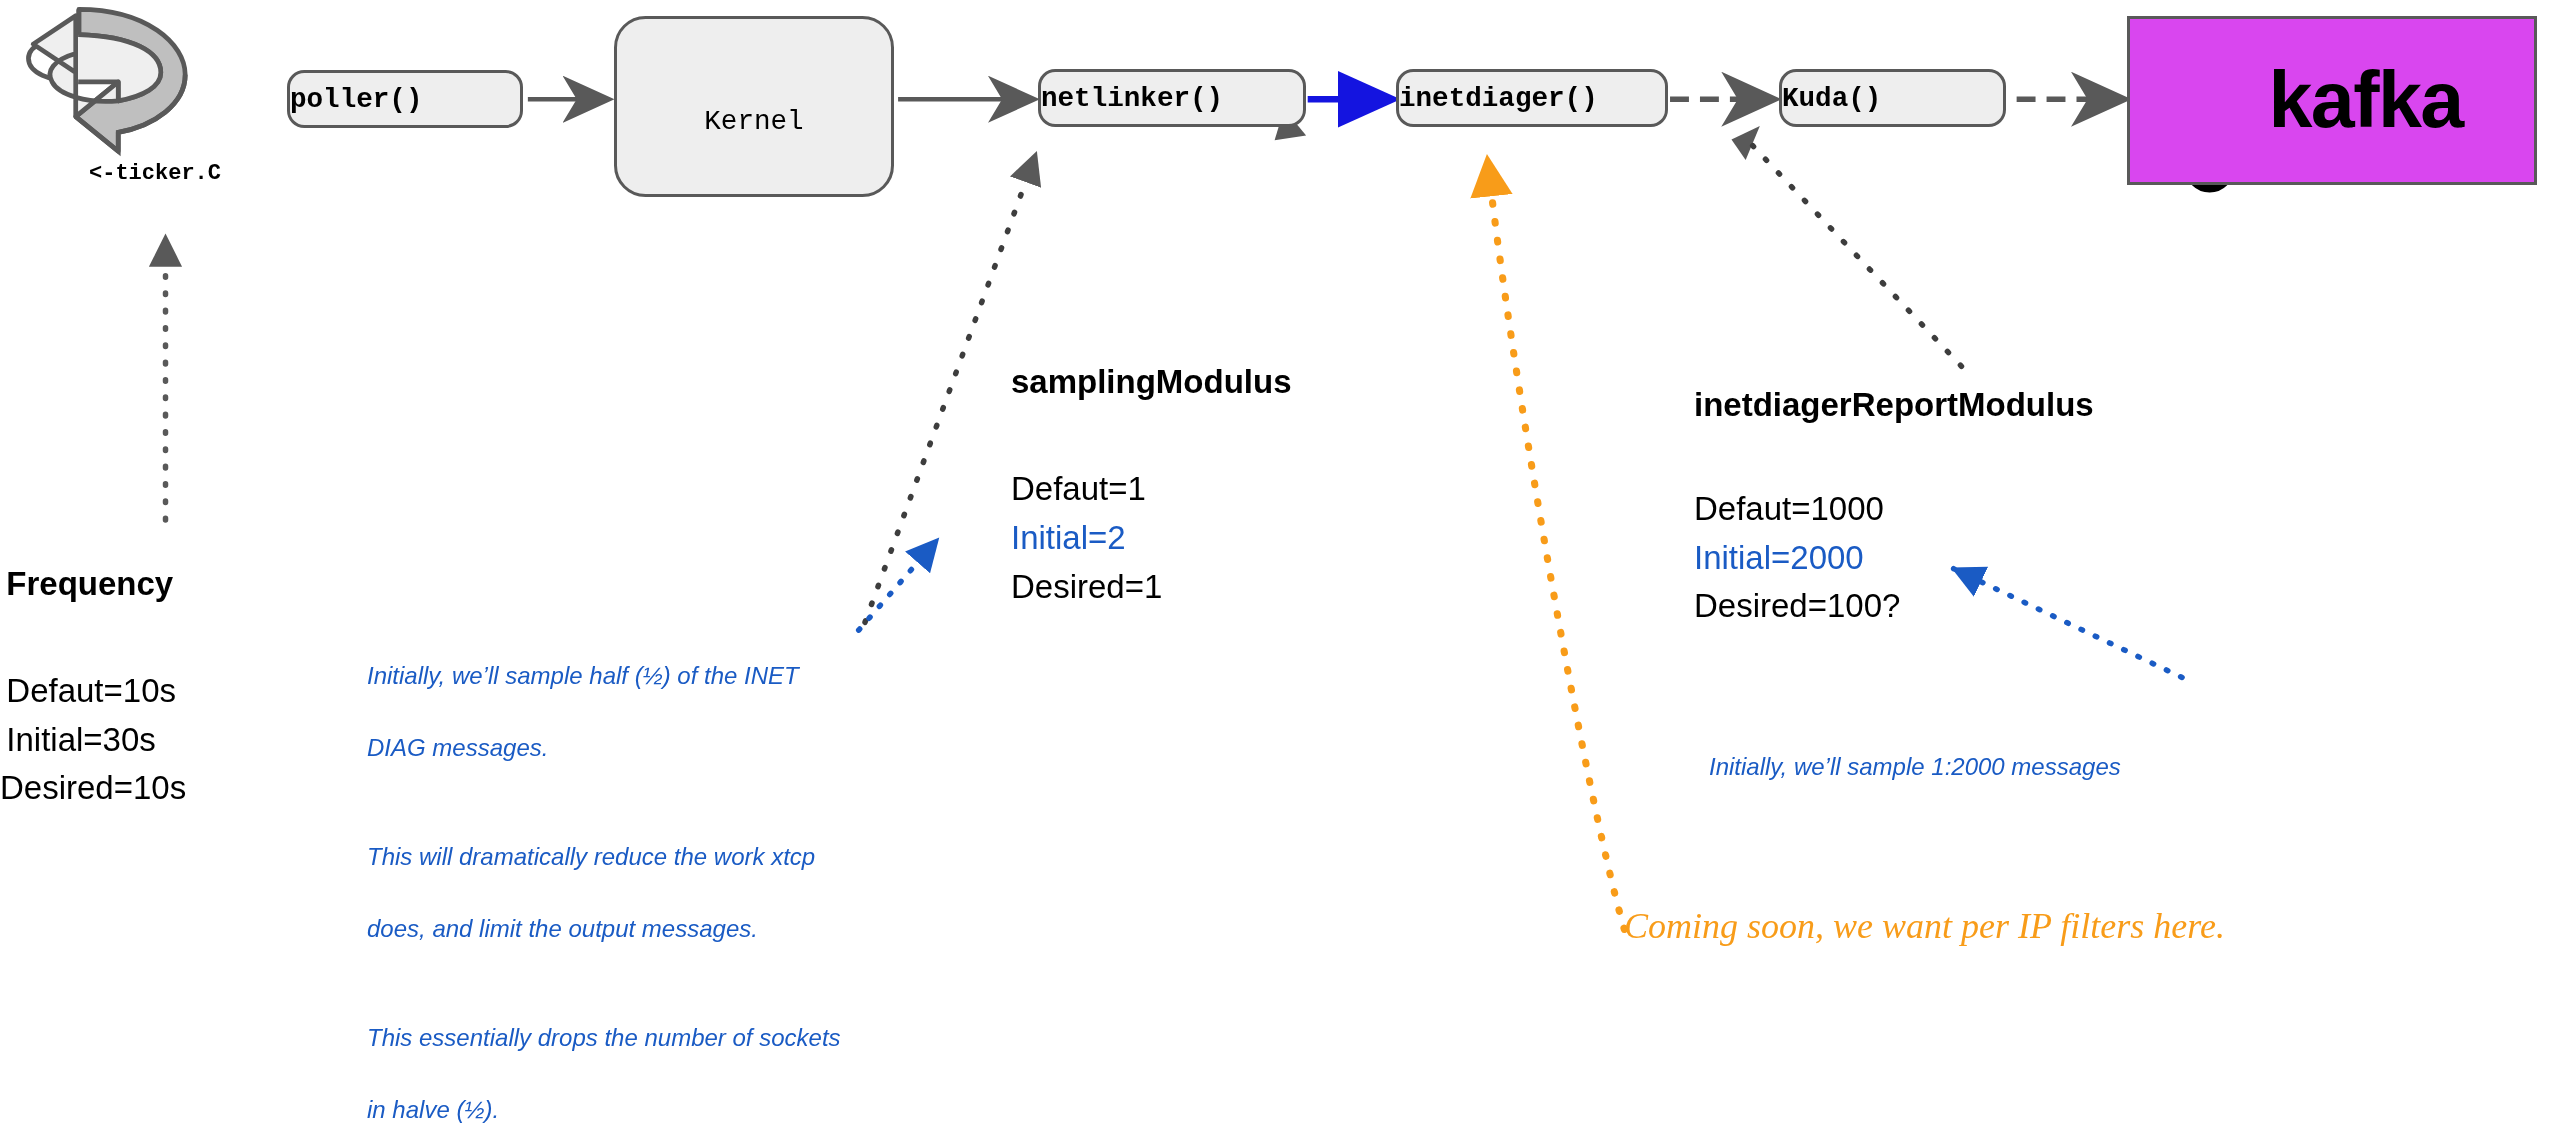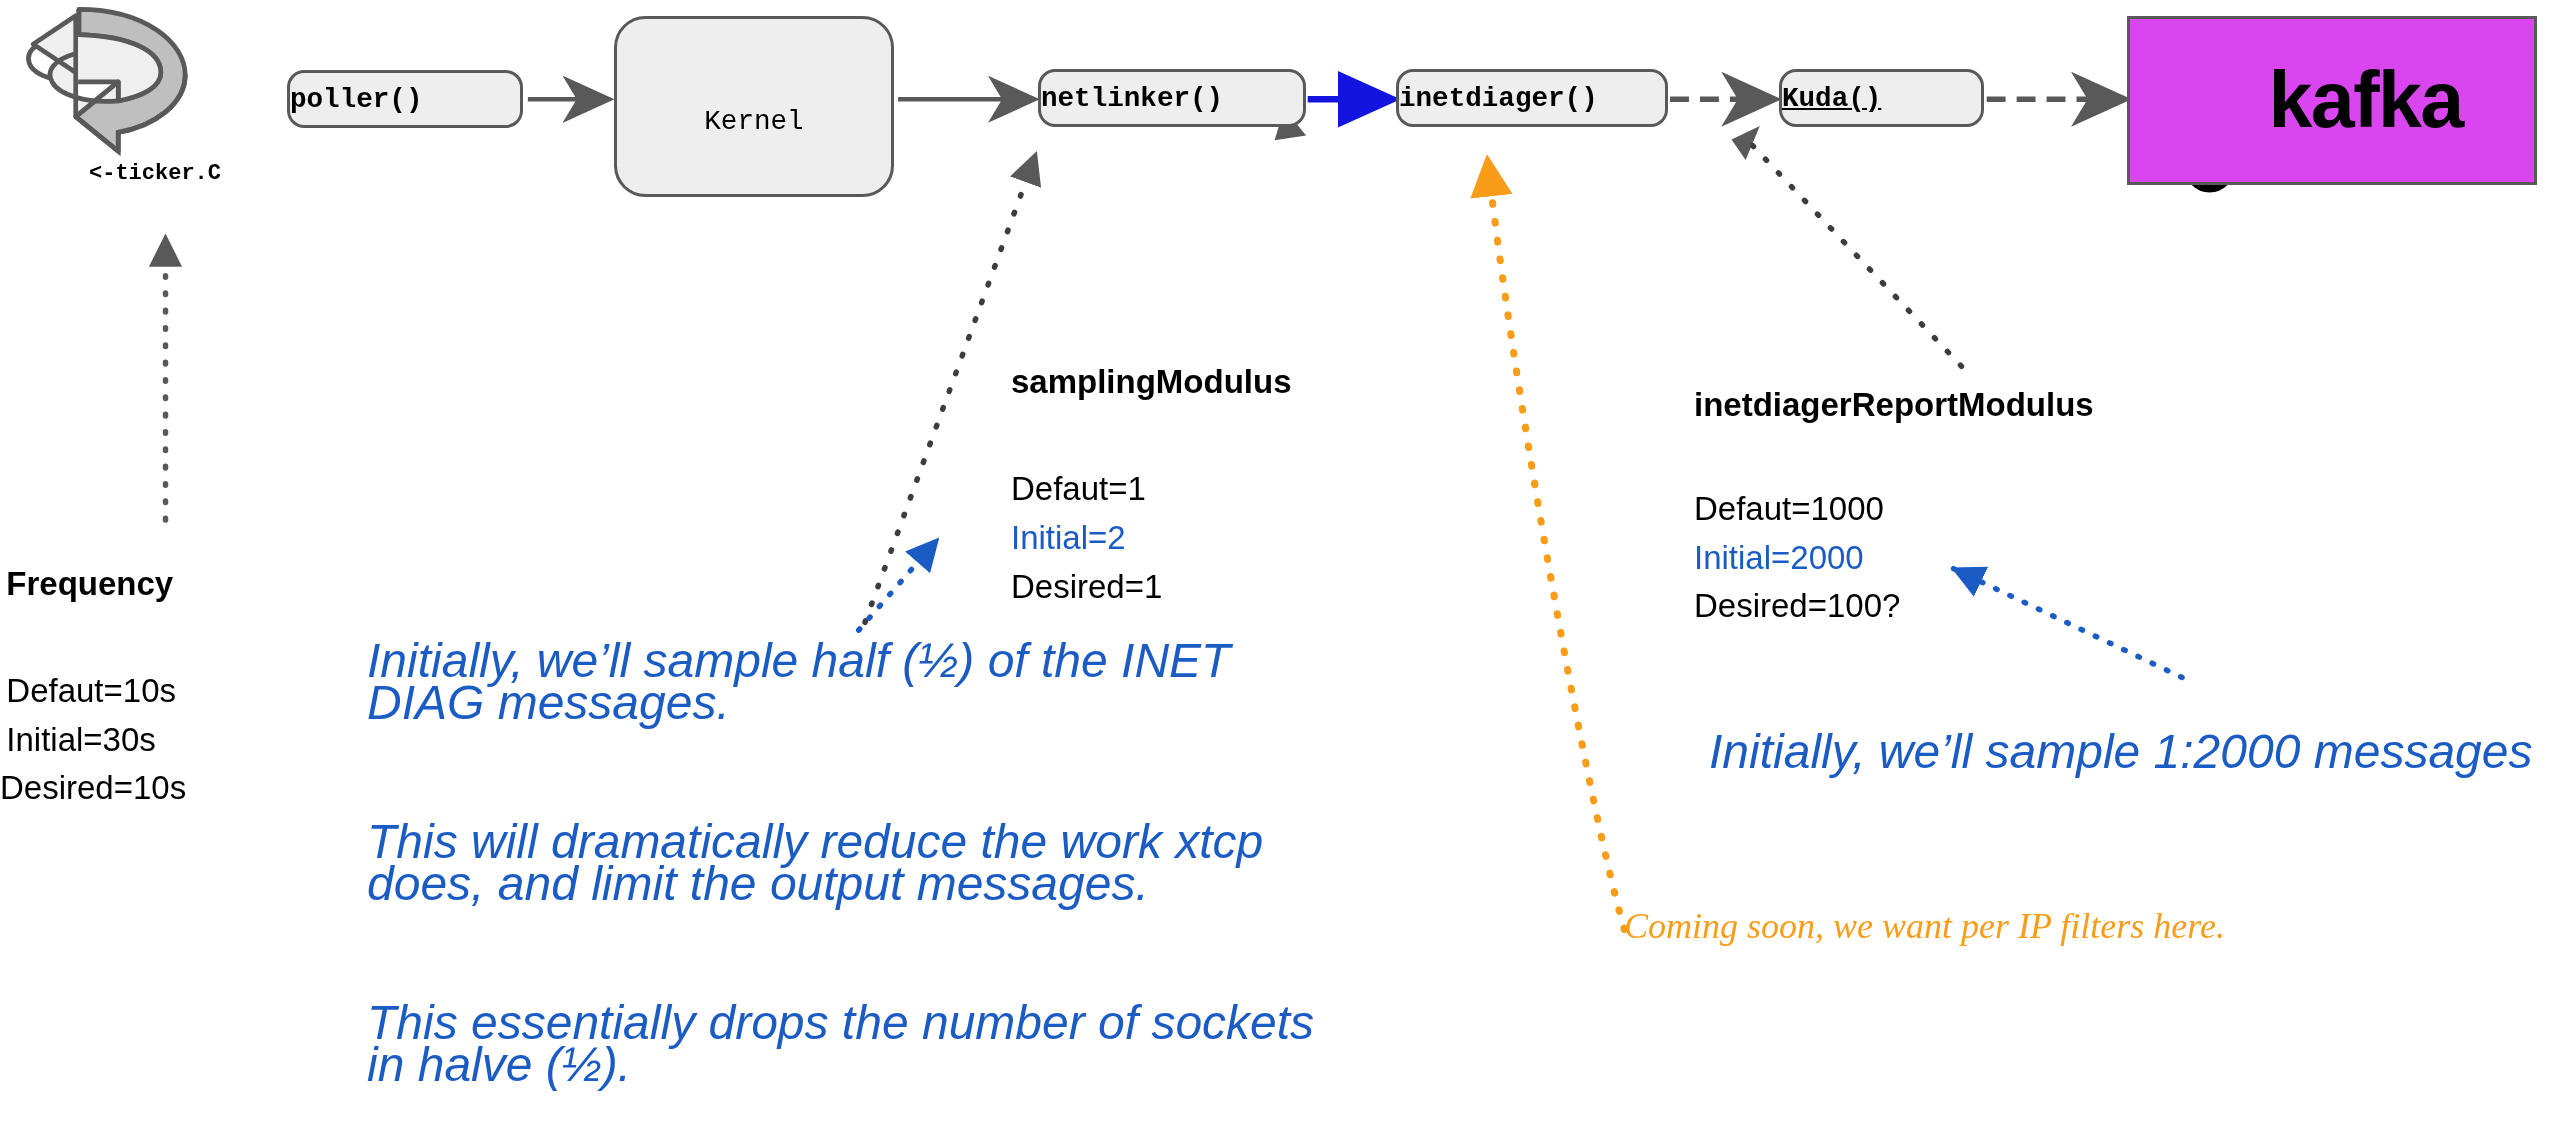--- a/index.html
+++ b/index.html
@@ -57,23 +57,22 @@
   #node-kernel .node-label { font-size: 27.6px; margin-top: 4.7px; font-weight: normal;}
   #node-netlinker {
     left: 1038px; top: 69px; width: 268px; height: 58px;
     font-size: 27.6px;
   }
   #node-inetdiager {
     left: 1396px; top: 69px; width: 272px; height: 58px;
     font-size: 27.6px;
   }
   #node-kuda {
-    left: 1779px; top: 69px; width: 205px; height: 58px;
-    font-size: 27.6px;
-    text-decoration: underline;
+    left: 1779px; top: 69px; width: 227px; height: 58px;
+    font-size: 27.6px;
   }
   #node-kafka {
     left: 2127px; top: 15.8px; width: 410px; height: 169px;
     background: #d946ef;
     border: 3.9px solid #595959;
     border-radius: 0;
     gap: 20.5px;
   }
   .kafka-word {
     font-family: "Liberation Sans", sans-serif;
@@ -99,22 +98,22 @@
   }
   .val {
     font-family: "Liberation Sans", sans-serif;
     font-size: 33px;
     line-height: 49px;
   }
   .blue { color: #1a5bc4; }
   .note {
     font-family: "Liberation Sans", sans-serif;
     font-style: italic;
-    font-size: 48px;
-    line-height: 42px;
+    font-size: 24px;
+    line-height: 72px;
     color: #1a5bc4;
     white-space: pre;
   }
   .note-orange {
     font-family: Liberation Serif, serif;
     font-style: italic;
     font-size: 36px;
     line-height: 52px;
     color: #f89c19;
     white-space: pre;

